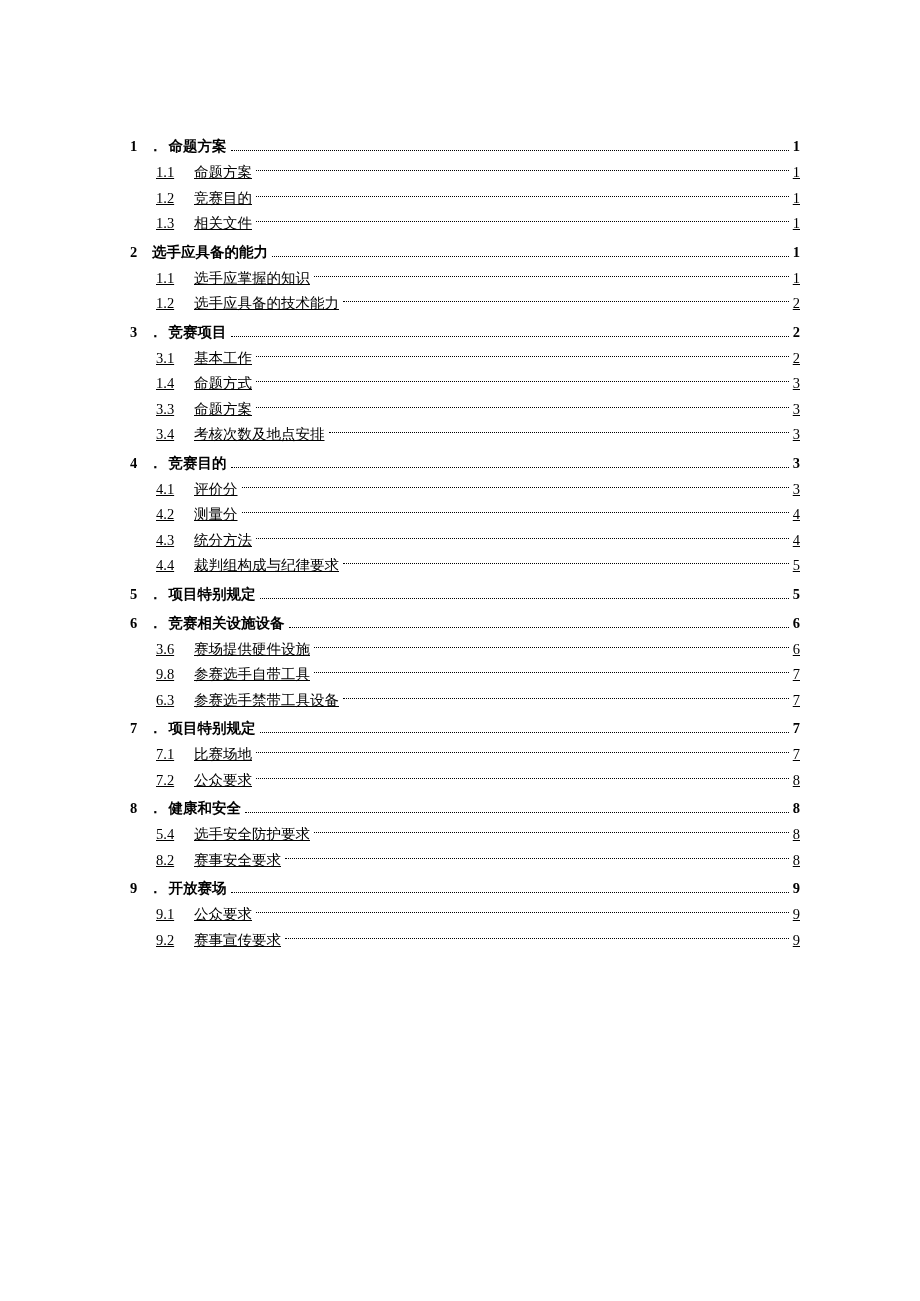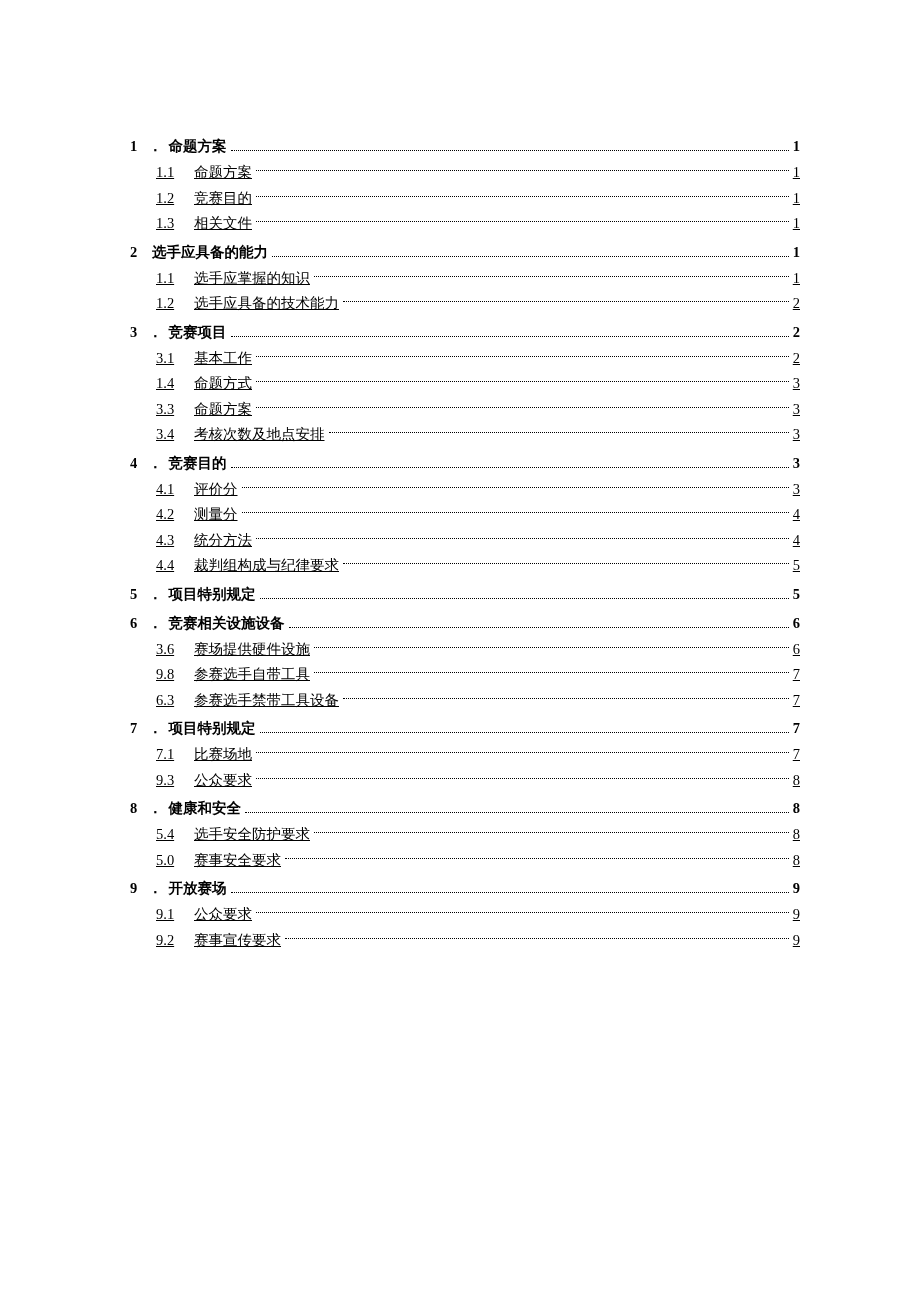--- a/index.html
+++ b/index.html
@@ -215,40 +215,40 @@
         <span class="leader"></span>
         <span class="page-num">7</span>
       </div>
       <div class="level2">
         <span class="num">7.1</span>
         <span class="label">比赛场地</span>
         <span class="leader"></span>
         <span class="page-num">7</span>
       </div>
       <div class="level2">
-        <span class="num">9.3</span>
+        <span class="num">7.2</span>
         <span class="label">公众要求</span>
         <span class="leader"></span>
         <span class="page-num">8</span>
       </div>
       <div class="level1">
         <span class="num">8</span>
         <span class="punct">．</span>
         <span class="label">健康和安全</span>
         <span class="leader"></span>
         <span class="page-num">8</span>
       </div>
       <div class="level2">
         <span class="num">5.4</span>
         <span class="label">选手安全防护要求</span>
         <span class="leader"></span>
         <span class="page-num">8</span>
       </div>
       <div class="level2">
-        <span class="num">5.0</span>
+        <span class="num">8.2</span>
         <span class="label">赛事安全要求</span>
         <span class="leader"></span>
         <span class="page-num">8</span>
       </div>
       <div class="level1">
         <span class="num">9</span>
         <span class="punct">．</span>
         <span class="label">开放赛场</span>
         <span class="leader"></span>
         <span class="page-num">9</span>

